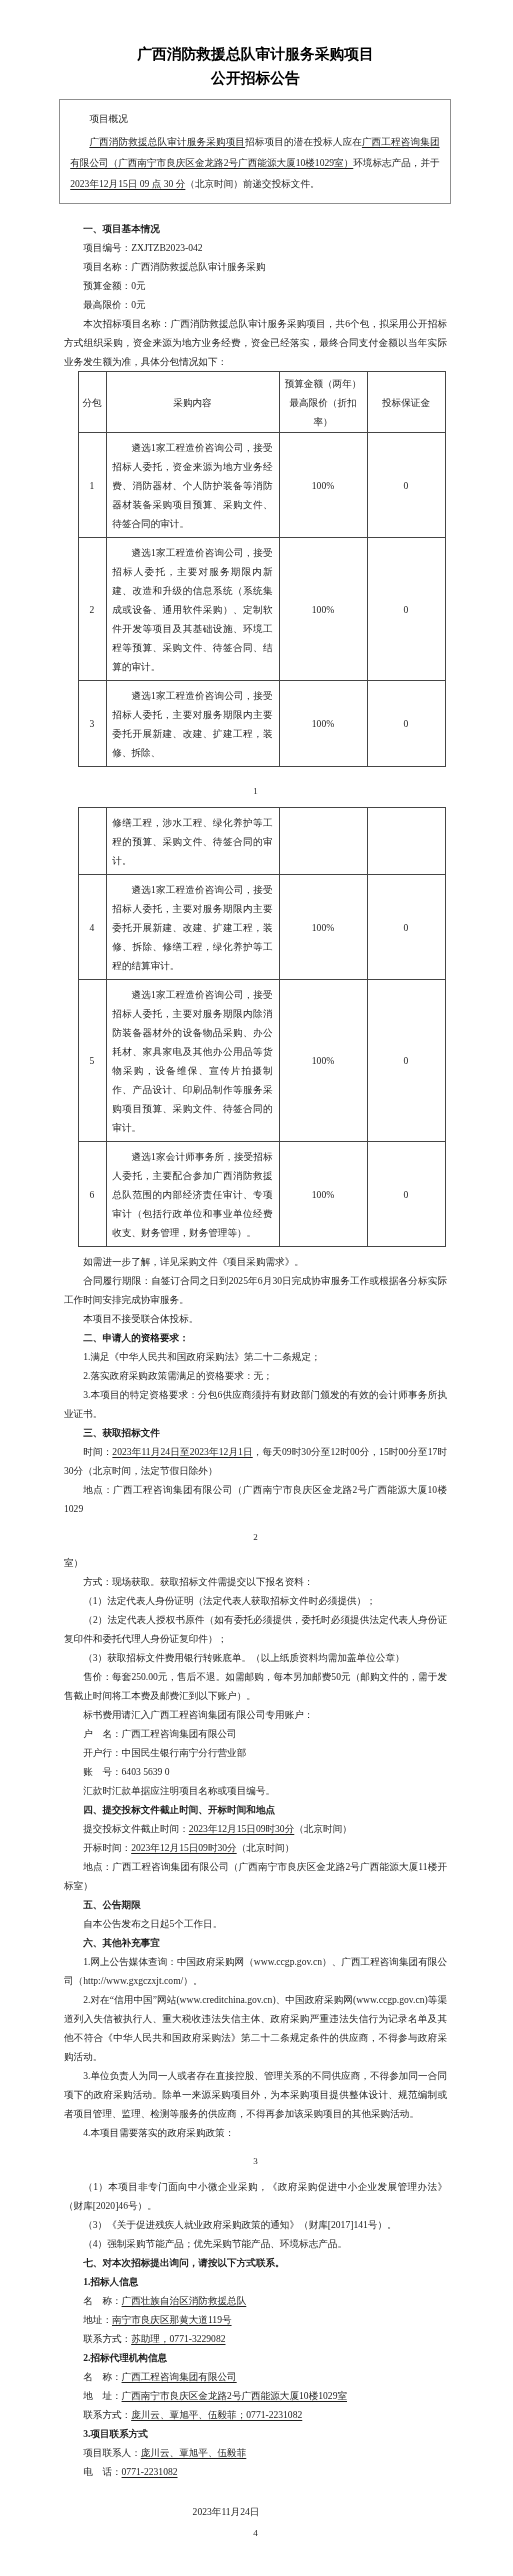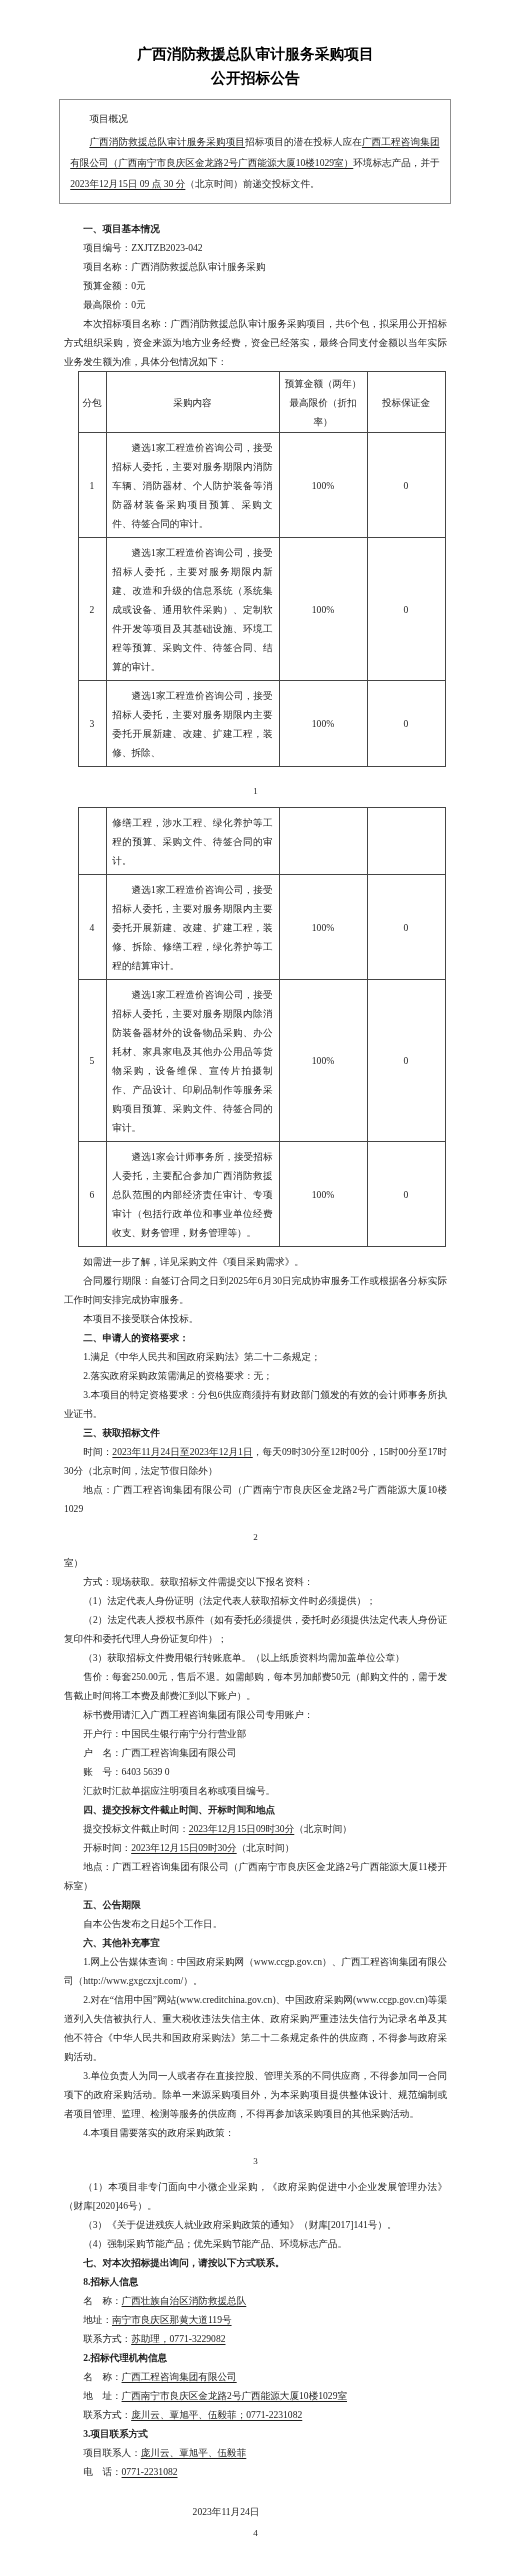--- a/index.html
+++ b/index.html
@@ -92,21 +92,21 @@
           <div>预算金额（两年）</div>
           <div>最高限价（折扣率）</div>
         </th>
         <th>投标保证金</th>
       </tr>
     </thead>
     <tbody>
         <tr>
           <td class="cell-center">1</td>
           <td class="cell-content">
-            <div class="cellp">遴选1家工程造价咨询公司，接受招标人委托，主要对服务期限内消防车辆、消防器材、个人防护装备等消防器材装备采购项目预算、采购文件、待签合同的审计。</div>
+            <div class="cellp">遴选1家工程造价咨询公司，接受招标人委托，资金来源为地方业务经费、消防器材、个人防护装备等消防器材装备采购项目预算、采购文件、待签合同的审计。</div>
           </td>
           <td class="cell-center">100%</td>
           <td class="cell-center">0</td>
         </tr>
         <tr>
           <td class="cell-center">2</td>
           <td class="cell-content">
             <div class="cellp">遴选1家工程造价咨询公司，接受招标人委托，主要对服务期限内新建、改造和升级的信息系统（系统集成或设备、通用软件采购）、定制软件开发等项目及其基础设施、环境工程等预算、采购文件、待签合同、结算的审计。</div>
           </td>
           <td class="cell-center">100%</td>
@@ -177,41 +177,41 @@
     <p class="para"><span>时间：</span><span class="u">2023年11月24日至2023年12月1日</span><span>，每天09时30分至12时00分，15时00分至17时30分（北京时间，法定节假日除外）</span></p>
     <p class="para"><span>地点：广西工程咨询集团有限公司（广西南宁市良庆区金龙路2号广西能源大厦10楼1029</span></p>
     <div class="pn">2</div>
     <p class="para noindent"><span>室）</span></p>
     <p class="para"><span>方式：现场获取。获取招标文件需提交以下报名资料：</span></p>
     <p class="para"><span>（1）法定代表人身份证明（法定代表人获取招标文件时必须提供）；</span></p>
     <p class="para"><span>（2）法定代表人授权书原件（如有委托必须提供，委托时必须提供法定代表人身份证复印件和委托代理人身份证复印件）；</span></p>
     <p class="para"><span>（3）获取招标文件费用银行转账底单。（以上纸质资料均需加盖单位公章）</span></p>
     <p class="para"><span>售价：每套250.00元，售后不退。如需邮购，每本另加邮费50元（邮购文件的，需于发售截止时间将工本费及邮费汇到以下账户）。</span></p>
     <p class="para"><span>标书费用请汇入广西工程咨询集团有限公司专用账户：</span></p>
+    <p class="para"><span>户　名：广西工程咨询集团有限公司</span></p>
     <p class="para"><span>开户行：中国民生银行南宁分行营业部</span></p>
-    <p class="para"><span>户　名：广西工程咨询集团有限公司</span></p>
     <p class="para"><span>账　号：6403 5639 0</span></p>
     <p class="para"><span>汇款时汇款单据应注明项目名称或项目编号。</span></p>
     <div class="h">四、提交投标文件截止时间、开标时间和地点</div>
     <p class="para"><span>提交投标文件截止时间：</span><span class="u">2023年12月15日09时30分</span><span>（北京时间）</span></p>
     <p class="para"><span>开标时间：</span><span class="u">2023年12月15日09时30分</span><span>（北京时间）</span></p>
     <p class="para"><span>地点：广西工程咨询集团有限公司（广西南宁市良庆区金龙路2号广西能源大厦11楼开标室）</span></p>
     <div class="h">五、公告期限</div>
     <p class="para"><span>自本公告发布之日起5个工作日。</span></p>
     <div class="h">六、其他补充事宜</div>
     <p class="para"><span>1.网上公告媒体查询：中国政府采购网（www.ccgp.gov.cn）、广西工程咨询集团有限公司（http://www.gxgczxjt.com/）。</span></p>
     <p class="para"><span>2.对在“信用中国”网站(www.creditchina.gov.cn)、中国政府采购网(www.ccgp.gov.cn)等渠道列入失信被执行人、重大税收违法失信主体、政府采购严重违法失信行为记录名单及其他不符合《中华人民共和国政府采购法》第二十二条规定条件的供应商，不得参与政府采购活动。</span></p>
     <p class="para"><span>3.单位负责人为同一人或者存在直接控股、管理关系的不同供应商，不得参加同一合同项下的政府采购活动。除单一来源采购项目外，为本采购项目提供整体设计、规范编制或者项目管理、监理、检测等服务的供应商，不得再参加该采购项目的其他采购活动。</span></p>
     <p class="para"><span>4.本项目需要落实的政府采购政策：</span></p>
     <div class="pn">3</div>
     <p class="para"><span>（1）本项目非专门面向中小微企业采购，《政府采购促进中小企业发展管理办法》（财库[2020]46号）。</span></p>
     <p class="para"><span>（3）《关于促进残疾人就业政府采购政策的通知》（财库[2017]141号）。</span></p>
     <p class="para"><span>（4）强制采购节能产品；优先采购节能产品、环境标志产品。</span></p>
     <div class="h">七、对本次招标提出询问，请按以下方式联系。</div>
-    <div class="h">8.招标人信息</div>
+    <div class="h">1.招标人信息</div>
     <p class="para"><span>名　称：</span><span class="u">广西壮族自治区消防救援总队</span></p>
     <p class="para"><span>地址：</span><span class="u">南宁市良庆区那黄大道119号</span></p>
     <p class="para"><span>联系方式：</span><span class="u">苏助理，0771-3229082</span></p>
     <div class="h">2.招标代理机构信息</div>
     <p class="para"><span>名　称：</span><span class="u">广西工程咨询集团有限公司</span></p>
     <p class="para"><span>地　址：</span><span class="u">广西南宁市良庆区金龙路2号广西能源大厦10楼1029室</span></p>
     <p class="para"><span>联系方式：</span><span class="u">庞川云、覃旭平、伍毅菲；0771-2231082</span></p>
     <div class="h">3.项目联系方式</div>
     <p class="para"><span>项目联系人：</span><span class="u">庞川云、覃旭平、伍毅菲</span></p>
     <p class="para"><span>电　话：</span><span class="u">0771-2231082</span></p>

